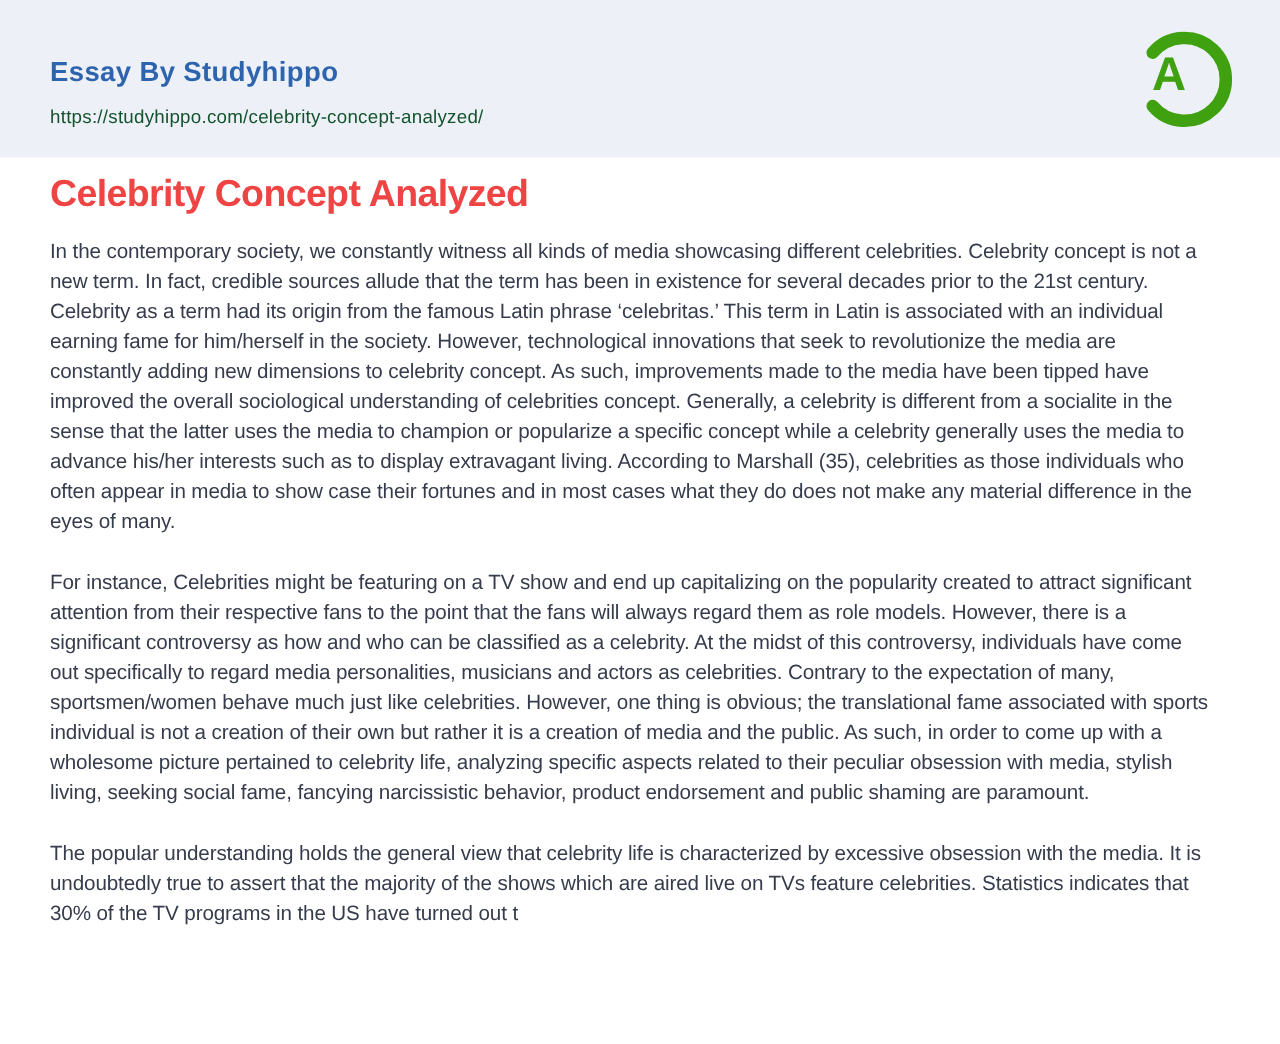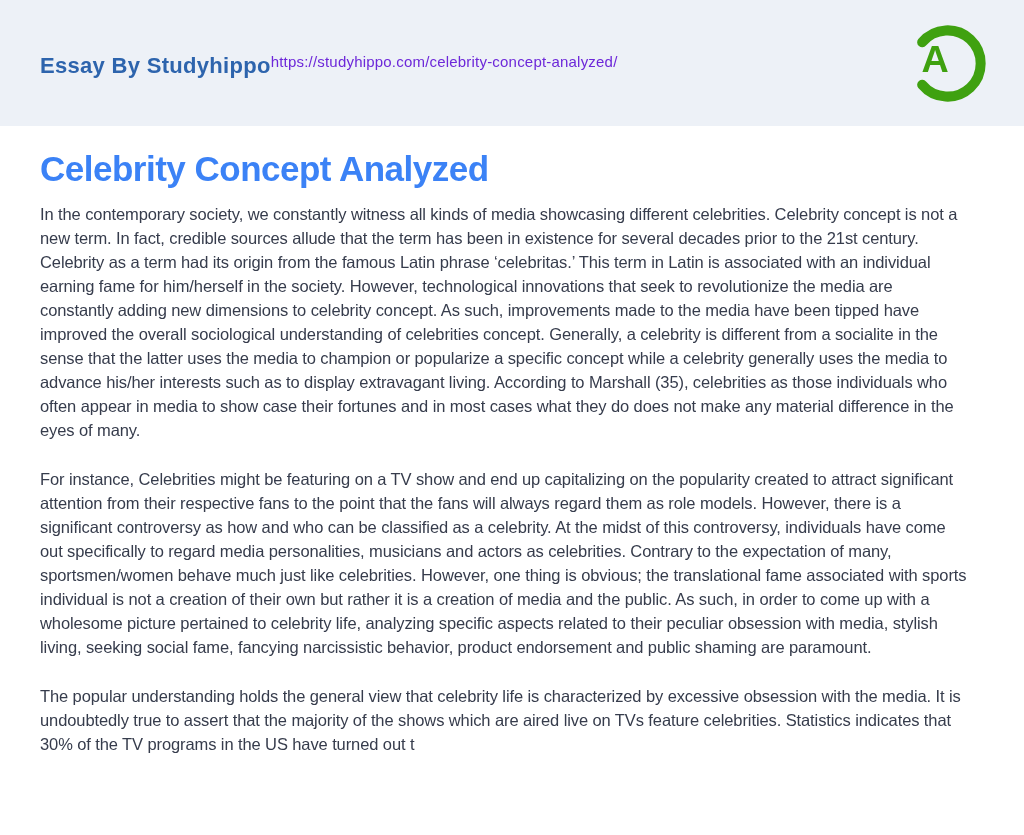--- a/index.html
+++ b/index.html
@@ -15,54 +15,54 @@
   
   .header {
     width: 100%;
     height: 126px;
     background: #edf1f7;
     display: flex;
     align-items: center;
     justify-content: space-between;
     padding: 0 38px 0 40px;
   }
-  .header-text { display: flex; flex-direction: row; margin-top: 20px; }
+  .header-text { display: flex; flex-direction: column; margin-top: 20px; }
   .brand {
     color: #2d64ad;
     font-size: 22px;
     font-weight: 700;
     letter-spacing: 0.3px;
     margin-bottom: 14px;
   }
   .url {
-    color: #6d28d9;
+    color: #14532d;
     font-size: 15px;
     font-weight: 400;
     text-decoration: none;
     letter-spacing: 0.2px;
   }
   .logo { width: 77px; height: 77px; flex: 0 0 auto; }
   .logo svg { width: 100%; height: 100%; display: block; }
   .logo-letter {
     font-family: "Liberation Sans", sans-serif;
     font-weight: 700;
     fill: #3fa110;
   }
 
   
   .article {
     padding: 0 40px;
   }
   .article h1 {
-    margin: 23px 0 13px 0;
-    font-size: 35px;
+    margin: 10px 0 13px 0;
+    font-size: 30px;
     line-height: 40px;
     font-weight: 800;
     letter-spacing: -0.5px;
-    color: #3b82f6;
+    color: #ef4444;
   }
   .article p {
     margin: 0 16px 25px 0;
     font-size: 16.5px;
     line-height: 24px;
     letter-spacing: -0.1px;
     color: #363c4c;
   }
 </style>
 </head>

